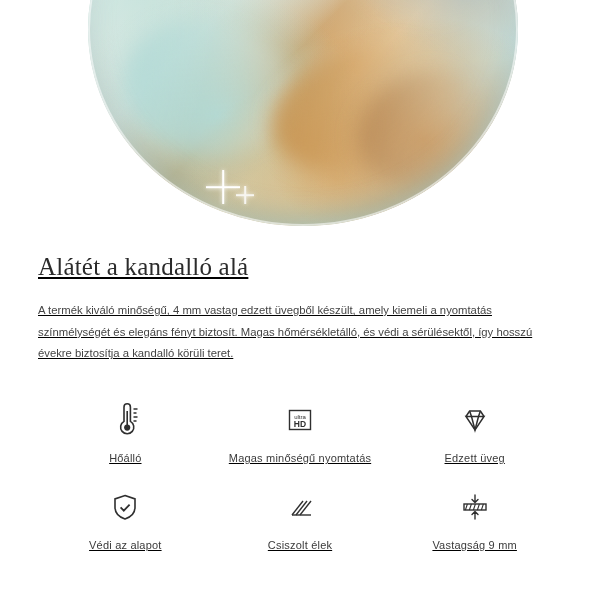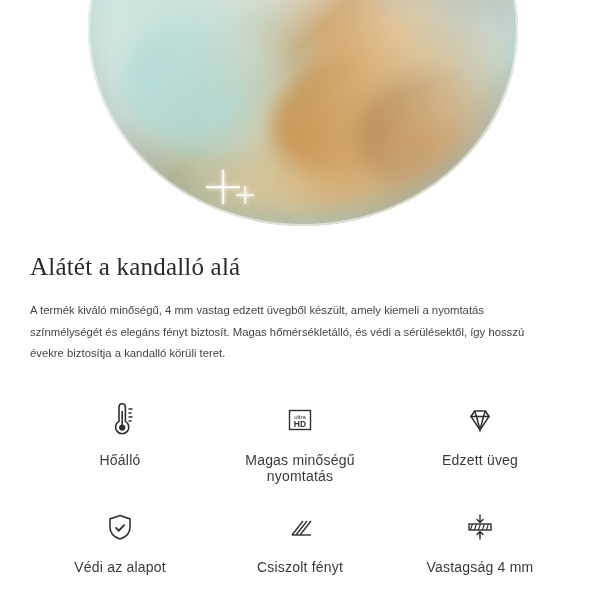--- a/index.html
+++ b/index.html
@@ -82,21 +82,21 @@
     content: ""; position: absolute; background: #ffffff;
     left: 50%; top: 50%;
   }
   .sparkle:before { width: 34px; height: 1.6px; transform: translate(-50%,-50%); box-shadow: 0 0 4px #fff; }
   .sparkle:after  { width: 1.6px; height: 34px; transform: translate(-50%,-50%); box-shadow: 0 0 4px #fff; }
   .sparkle.small { width: 18px; height: 18px; left: 236px; top: 186px; opacity: .85; }
   .sparkle.small:before { width: 18px; }
   .sparkle.small:after { height: 18px; }
 
   
-  .content { padding: 0 30px; }
+  .content { padding: 0 38px; text-decoration: underline; }
   .headline {
     margin-top: 22px;
     font-family: "Liberation Serif", serif;
     font-size: 25px;
     line-height: 1.32;
     color: #2b2b2b;
     font-weight: 400;
     letter-spacing: .2px;
   }
   .headline .l2 { display: block; }
@@ -124,21 +124,21 @@
   }
   .feature .glyph {
     height: 46px;
     display: flex;
     align-items: center;
     justify-content: flex-end;
     color: #2f2f2f;
   }
   .feature .caption {
     margin-top: 9px;
-    font-size: 14px;
+    font-size: 11px;
     color: #3a3a3a;
     text-align: center;
     letter-spacing: .2px;
   }
   svg { display: block; }
 </style>
 </head>
 <body>
 
 <div class="page">
@@ -213,30 +213,30 @@
 
       <div class="feature">
         <div class="glyph">
           <svg width="44" height="44" viewBox="0 0 44 44" fill="none" stroke="#2f2f2f" stroke-width="1.4">
             <path d="M14 30l11-14"></path>
             <path d="M18 30l11-14"></path>
             <path d="M22 30l11-14"></path>
             <path d="M14 30h19"></path>
           </svg>
         </div>
-        <div class="caption">Csiszolt fényt</div>
+        <div class="caption">Csiszolt élek</div>
       </div>
 
       <div class="feature">
         <div class="glyph">
           <svg width="44" height="44" viewBox="0 0 44 44" fill="none" stroke="#2f2f2f" stroke-width="1.4">
             <path d="M22 10v7M19 14.5l3 3 3-3" stroke-linecap="round"></path>
             <rect x="11" y="19" width="22" height="6" fill="none"></rect>
             <path d="M12.4 25l2-6M16.4 25l2-6M20.4 25l2-6M24.4 25l2-6M28.4 25l2-6" stroke-width="1.1"></path>
             <path d="M22 34v-7M19 29.5l3-3 3 3" stroke-linecap="round"></path>
           </svg>
         </div>
-        <div class="caption">Vastagság 4 mm</div>
+        <div class="caption">Vastagság 9 mm</div>
       </div>
 
     </div>
   </div>
 </div>
 
 </body></html>

